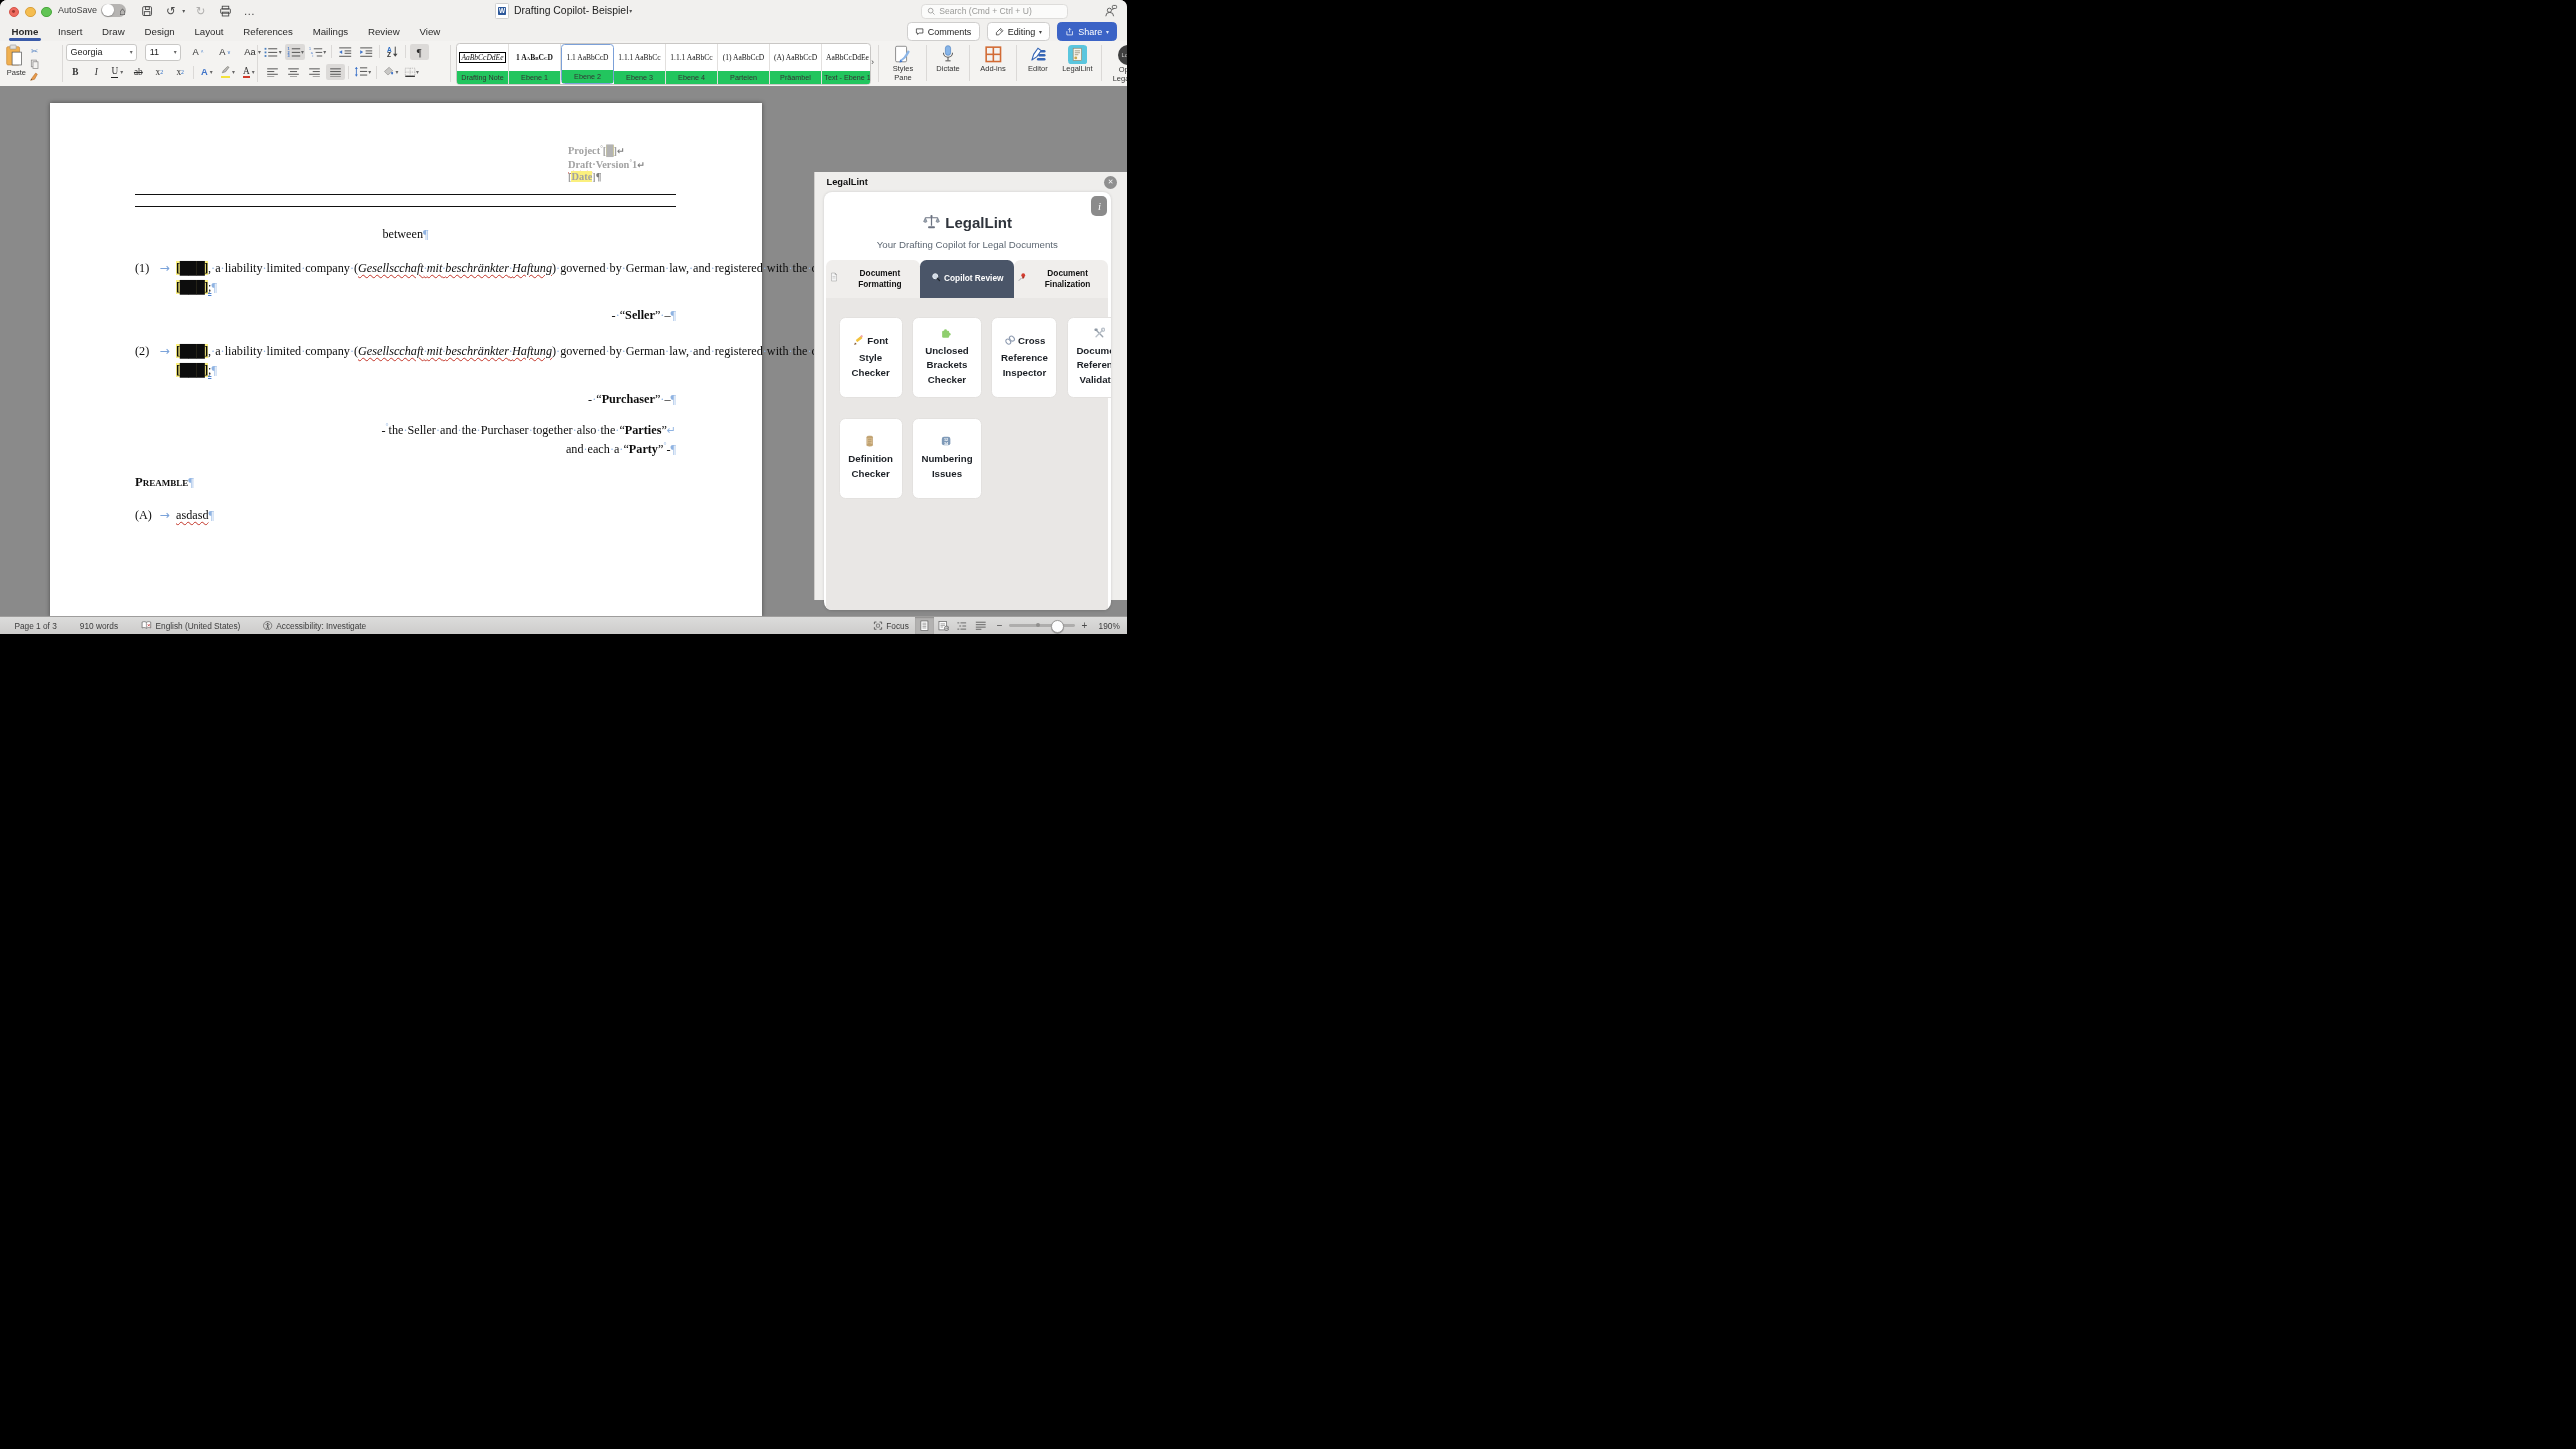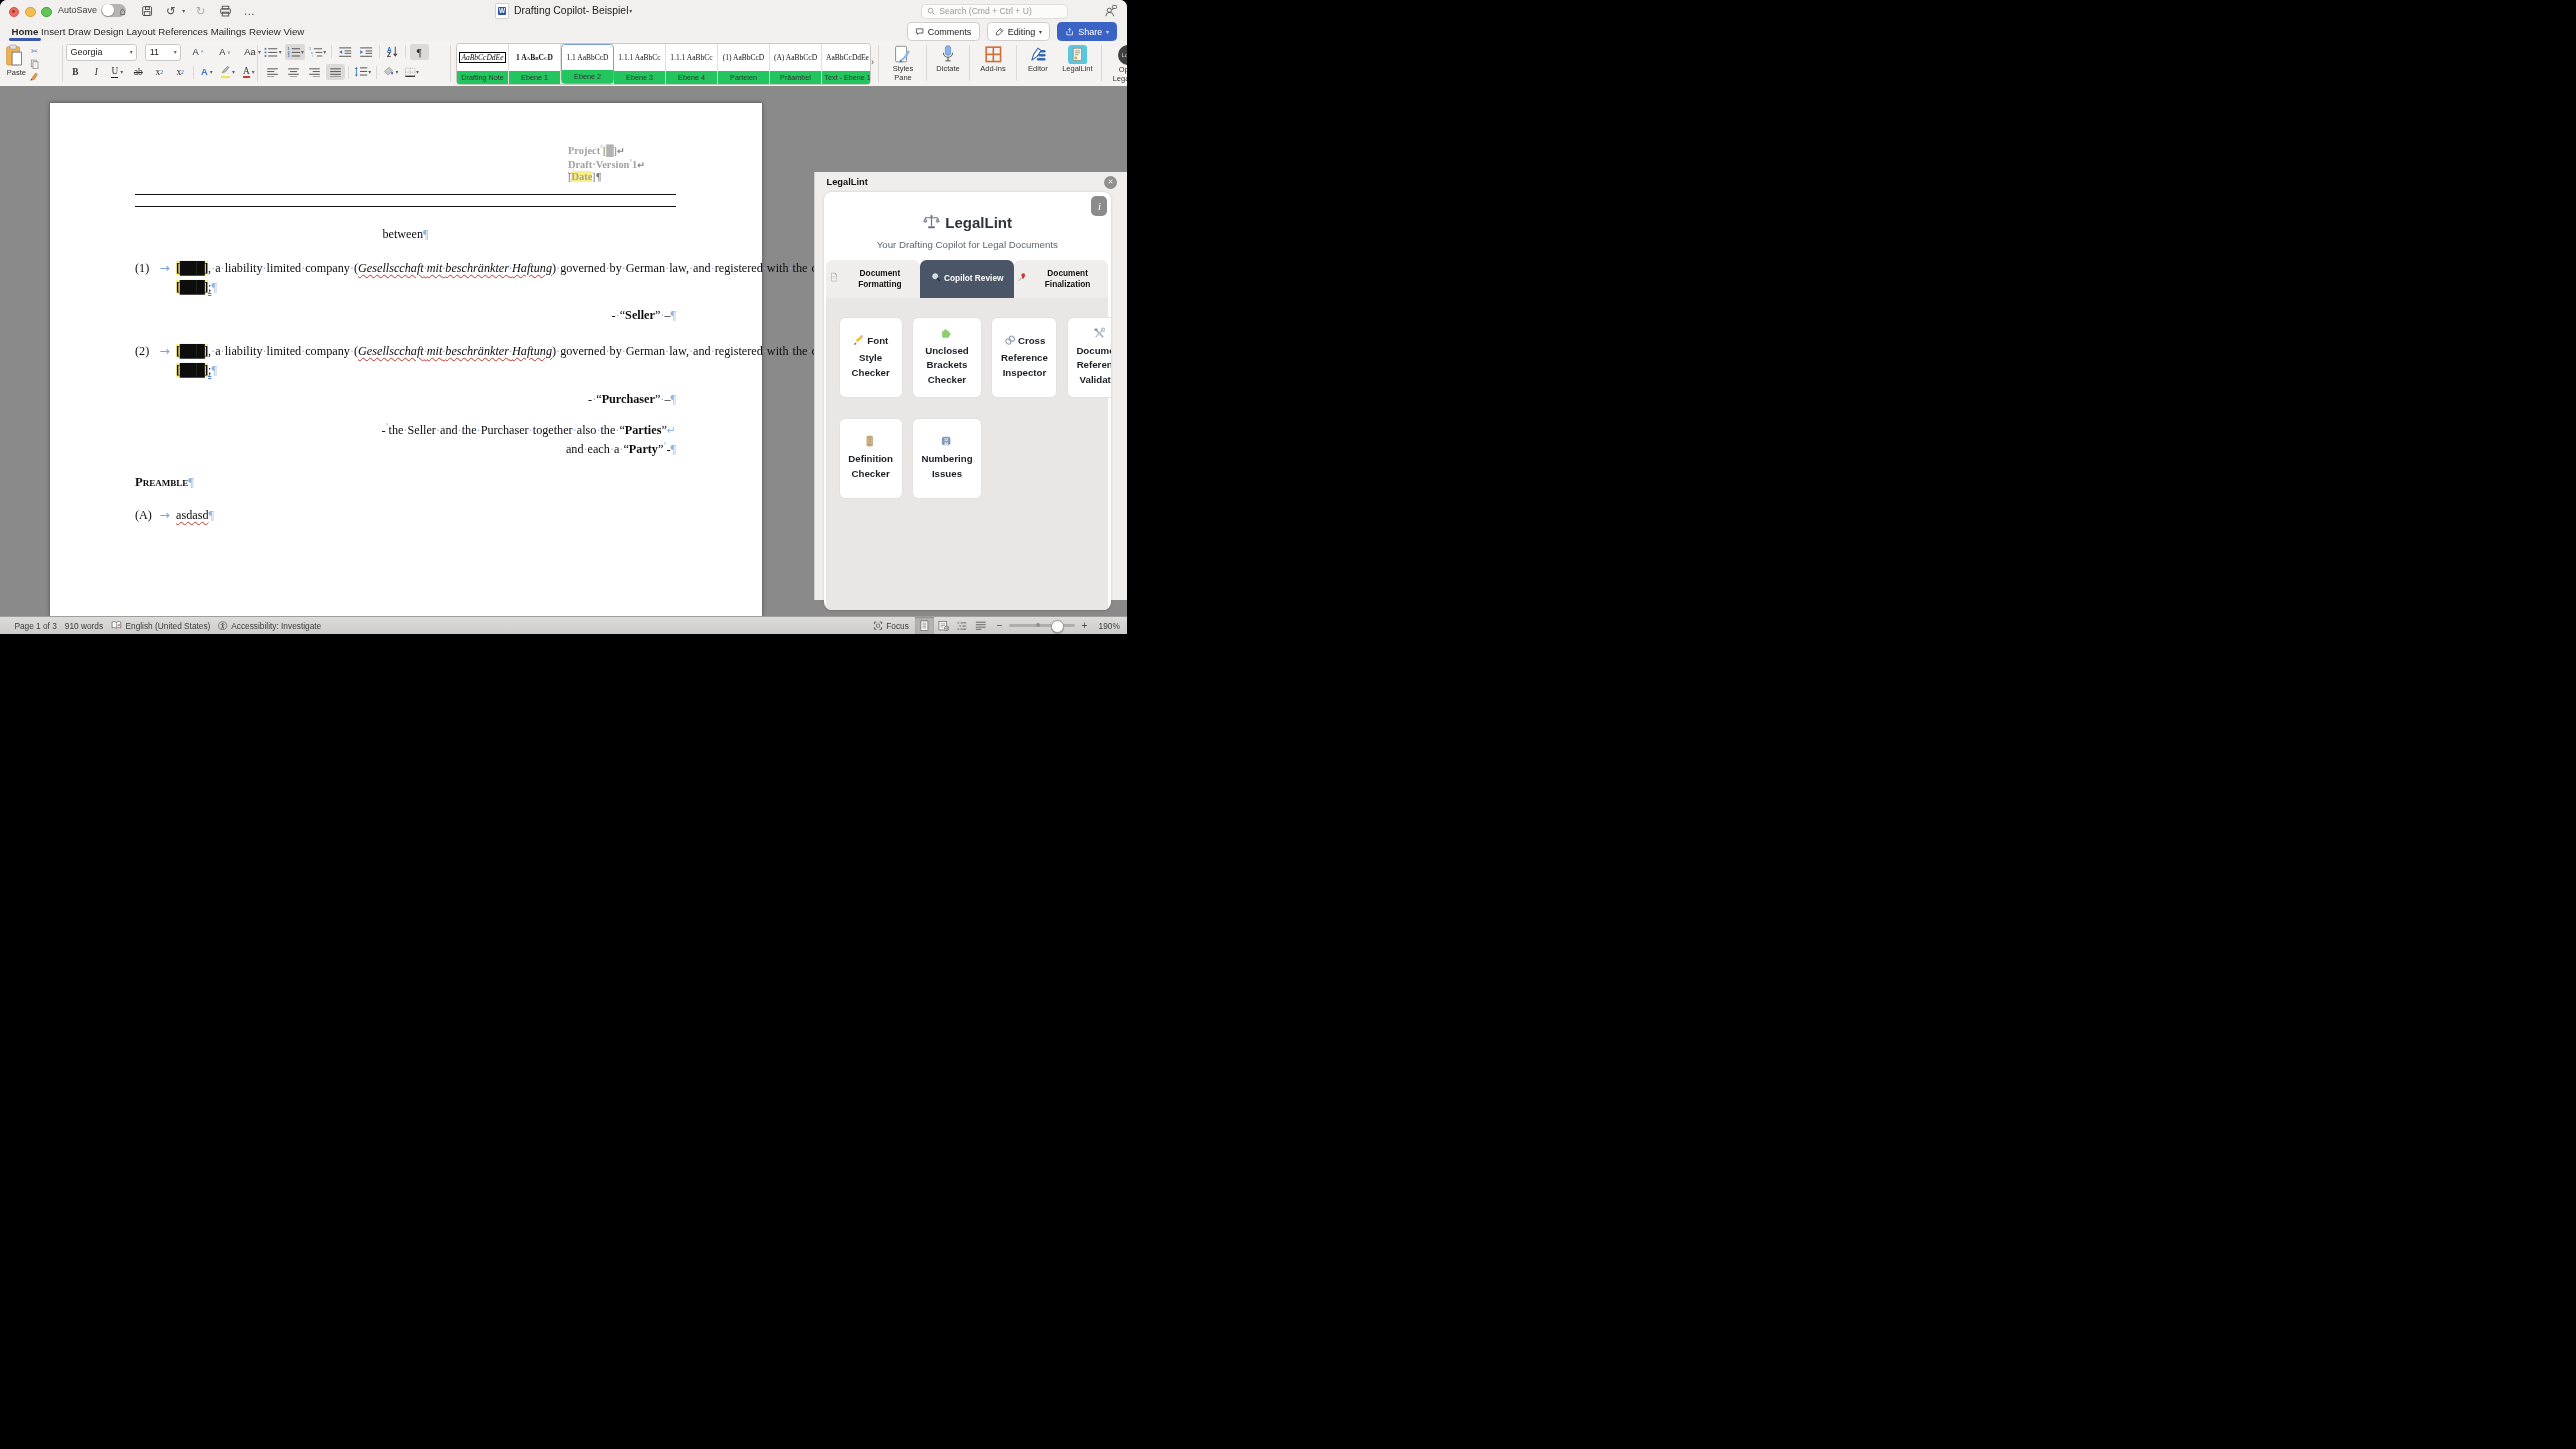--- a/index.html
+++ b/index.html
@@ -23,21 +23,21 @@
   .tbbtn svg{display:block;}
   .chev{font-size:5.8px;color:#555;margin-left:-4.3px;}
   #doctitle{position:absolute;left:0;right:0;top:0;height:21.6px;display:flex;align-items:center;justify-content:center;gap:5px;font-size:10.4px;color:#222;}
   .wbadge{width:12.2px;height:13.7px;background:#fff;border:0.7px solid #d0d0d0;border-radius:1.4px;position:relative;display:flex;align-items:center;justify-content:center;}
   .wbadge i{font-style:normal;background:#2b579a;color:#fff;font-size:6.5px;font-weight:bold;padding:0.7px 1.4px;border-radius:0.7px;}
   #searchbox{position:absolute;left:921px;top:3.6px;width:135px;height:13.7px;background:#fbfbfa;border:0.7px solid #dddcda;border-radius:4.3px;display:flex;align-items:center;gap:3.6px;padding:0 5px;color:#9a9a98;font-size:8.6px;}
   #presence{position:absolute;right:8.6px;top:3.6px;color:#555;}
 
   
   #tabrow{position:absolute;top:21.6px;left:0;right:0;height:19.4px;background:#f1f0ee;}
-  #tabrow ul{list-style:none;margin:0;padding:0 0 0 10px;display:flex;gap:0;align-items:center;height:100%;text-align:right;}
+  #tabrow ul{list-style:none;margin:0;padding:0 0 0 10px;display:flex;gap:17px;align-items:center;height:100%;text-align:right;}
   #tabrow li{font-size:9.7px;color:#2b2b2b;position:relative;padding:2.2px 1.4px;}
   #tabrow li.active{font-weight:bold;}
   #tabrow li.active:after{content:"";position:absolute;left:-1.4px;right:-1.4px;bottom:-2.2px;height:2.9px;background:#3a5ba9;border-radius:1.4px;}
   .tr-buttons{position:absolute;right:10px;top:0.7px;display:flex;gap:7.2px;align-items:center;}
   .pillbtn{height:16.5px;display:flex;align-items:center;gap:3.6px;background:#fff;border:0.7px solid #cfcecd;border-radius:4.3px;padding:0 7.2px;font-size:9px;color:#222;}
   .pillbtn .cv{font-size:5.8px;color:#444;}
   .pillbtn.share{background:#3b63c6;border-color:#3b63c6;color:#fff;font-weight:500;}
   .pillbtn.share .cv{color:#dfe7fa;}
 
   
@@ -127,21 +127,21 @@
   #tabs3{position:absolute;left:2.9px;right:2.9px;top:68px;height:38px;display:flex;}
   .ptab{flex:1;border-radius:6.5px 6.5px 0 0;background:#f0eeec;display:flex;align-items:center;justify-content:center;text-align:center;font-size:8.3px;font-weight:bold;color:#111;line-height:1.35;padding:1.4px 2.9px;}
   .ptab .ticon{margin-right:2.9px;vertical-align:-1.4px;}
   .ptab.active{background:#4a5568;color:#fff;}
   #cardarea{position:absolute;left:2.9px;right:2.9px;top:106px;bottom:0;background:#e9e7e5;padding:18.7px 12.2px;box-sizing:border-box;display:grid;grid-template-columns:1fr 1fr 1fr 1fr;gap:20px 9.3px;align-content:start;}
   .tool{background:#fff;border:0.7px solid #e3e1df;border-radius:6.5px;height:81px;display:flex;align-items:center;justify-content:center;text-align:center;font-size:9.7px;font-weight:bold;color:#1c2026;line-height:1.5;padding:0 8.6px;box-sizing:border-box;}
   .tool .cicon{vertical-align:-2.2px;margin-right:2.2px;}
 
   
   #statusbar{position:absolute;left:0;right:0;bottom:0;height:17px;background:linear-gradient(#dcdcdb,#cdcccb);border-top:0.7px solid #9e9d9c;display:flex;align-items:center;font-size:8.3px;color:#3b3b3b;}
-  #statusbar .left{display:flex;align-items:center;gap:8px;margin-left:14.4px;}
+  #statusbar .left{display:flex;align-items:center;gap:23px;margin-left:14.4px;}
   #statusbar .right{position:absolute;right:7.2px;display:flex;align-items:center;gap:6.5px;}
   .viewbtns{display:flex;align-items:center;}
   .viewbtn{width:18.7px;height:16.5px;display:flex;align-items:center;justify-content:center;}
   .viewbtn.on{background:#b3b2b1;box-shadow:inset 0 0.7px 1.4px rgba(0,0,0,.25);}
   .slider{width:66px;height:2.2px;background:#aeadac;border-radius:1.4px;position:relative;}
   .slider .detent{position:absolute;left:27px;top:-1.4px;width:4.3px;height:4.3px;border-radius:50%;background:#8f8e8d;}
   .slider .knob{position:absolute;left:42px;top:-4.3px;width:10.8px;height:10.8px;border-radius:50%;background:#fdfdfd;border:0.7px solid #9a9998;box-shadow:0 0.7px 0.7px rgba(0,0,0,.3);}
   .zoomsign{font-size:10px;color:#4a4a4a;}
   #zoomval{width:26px;text-align:right;}
   .statussep{display:flex;align-items:center;gap:3.6px;}

